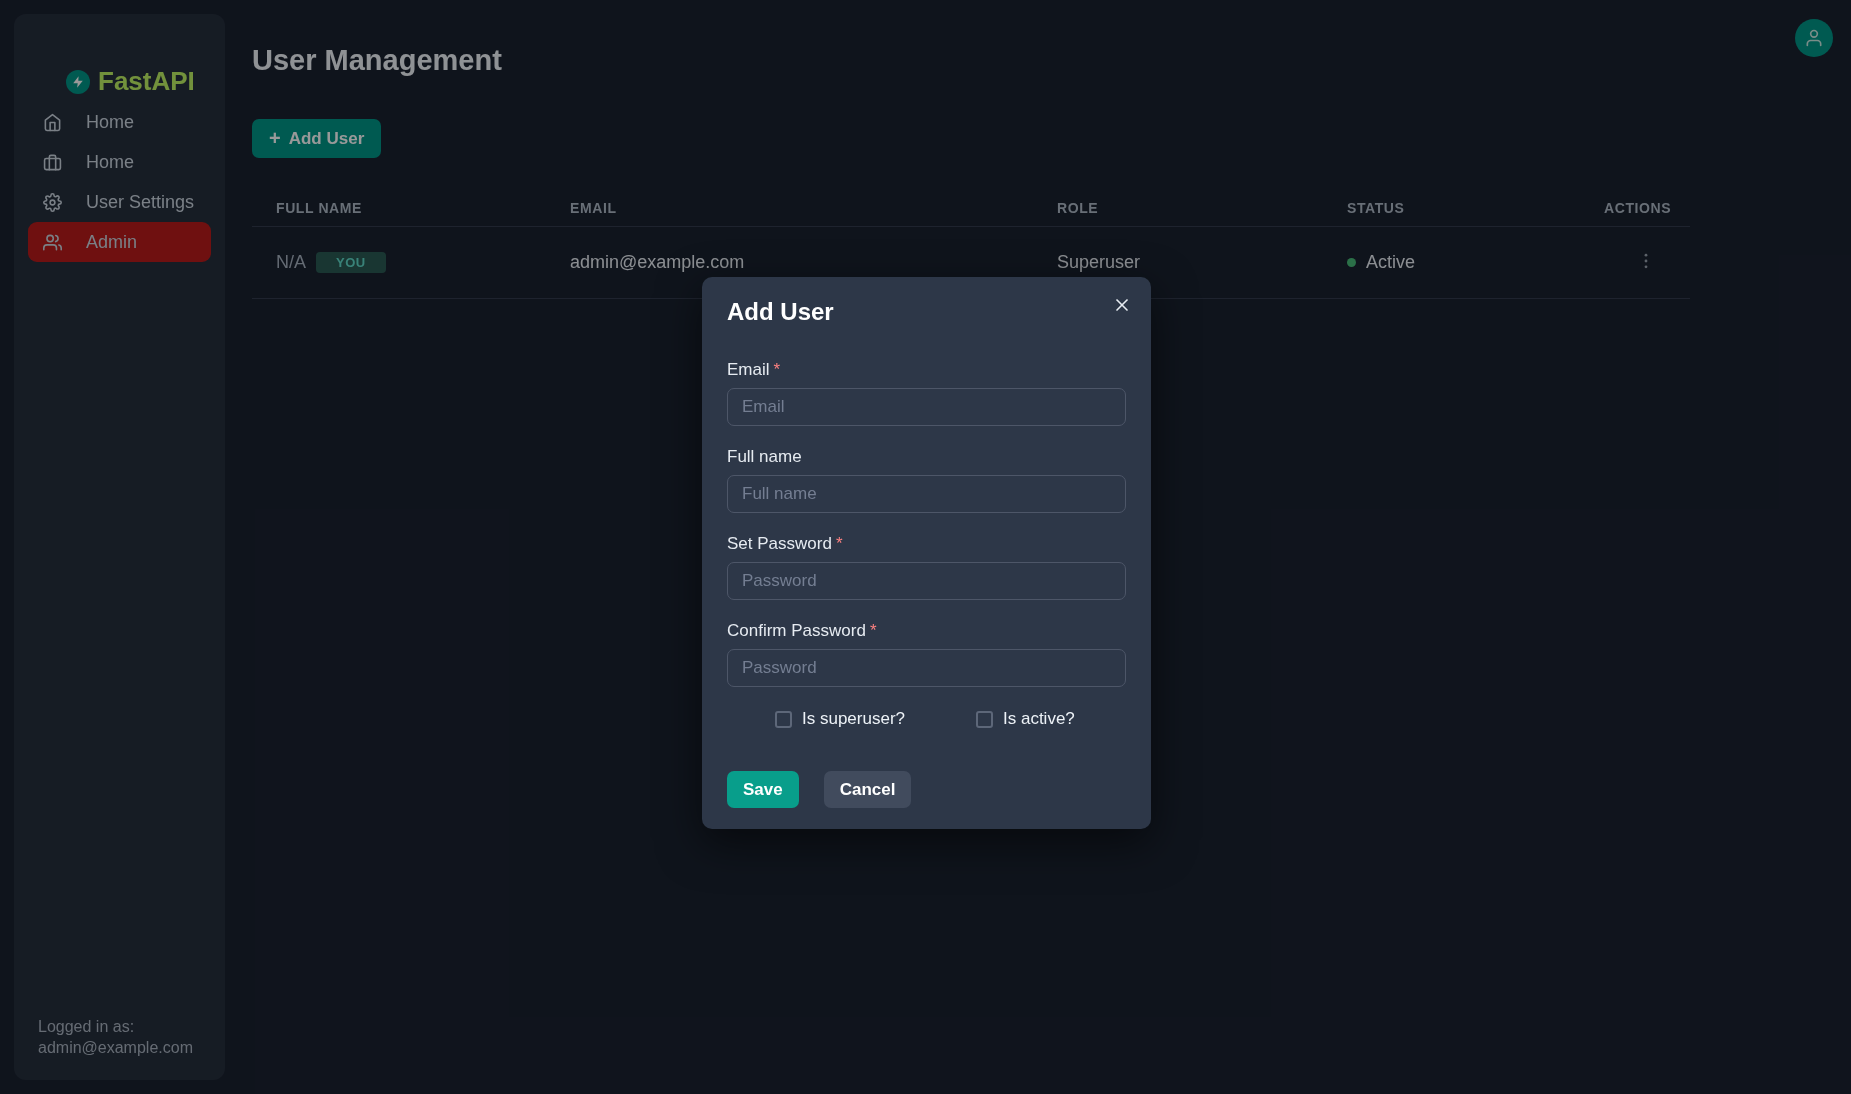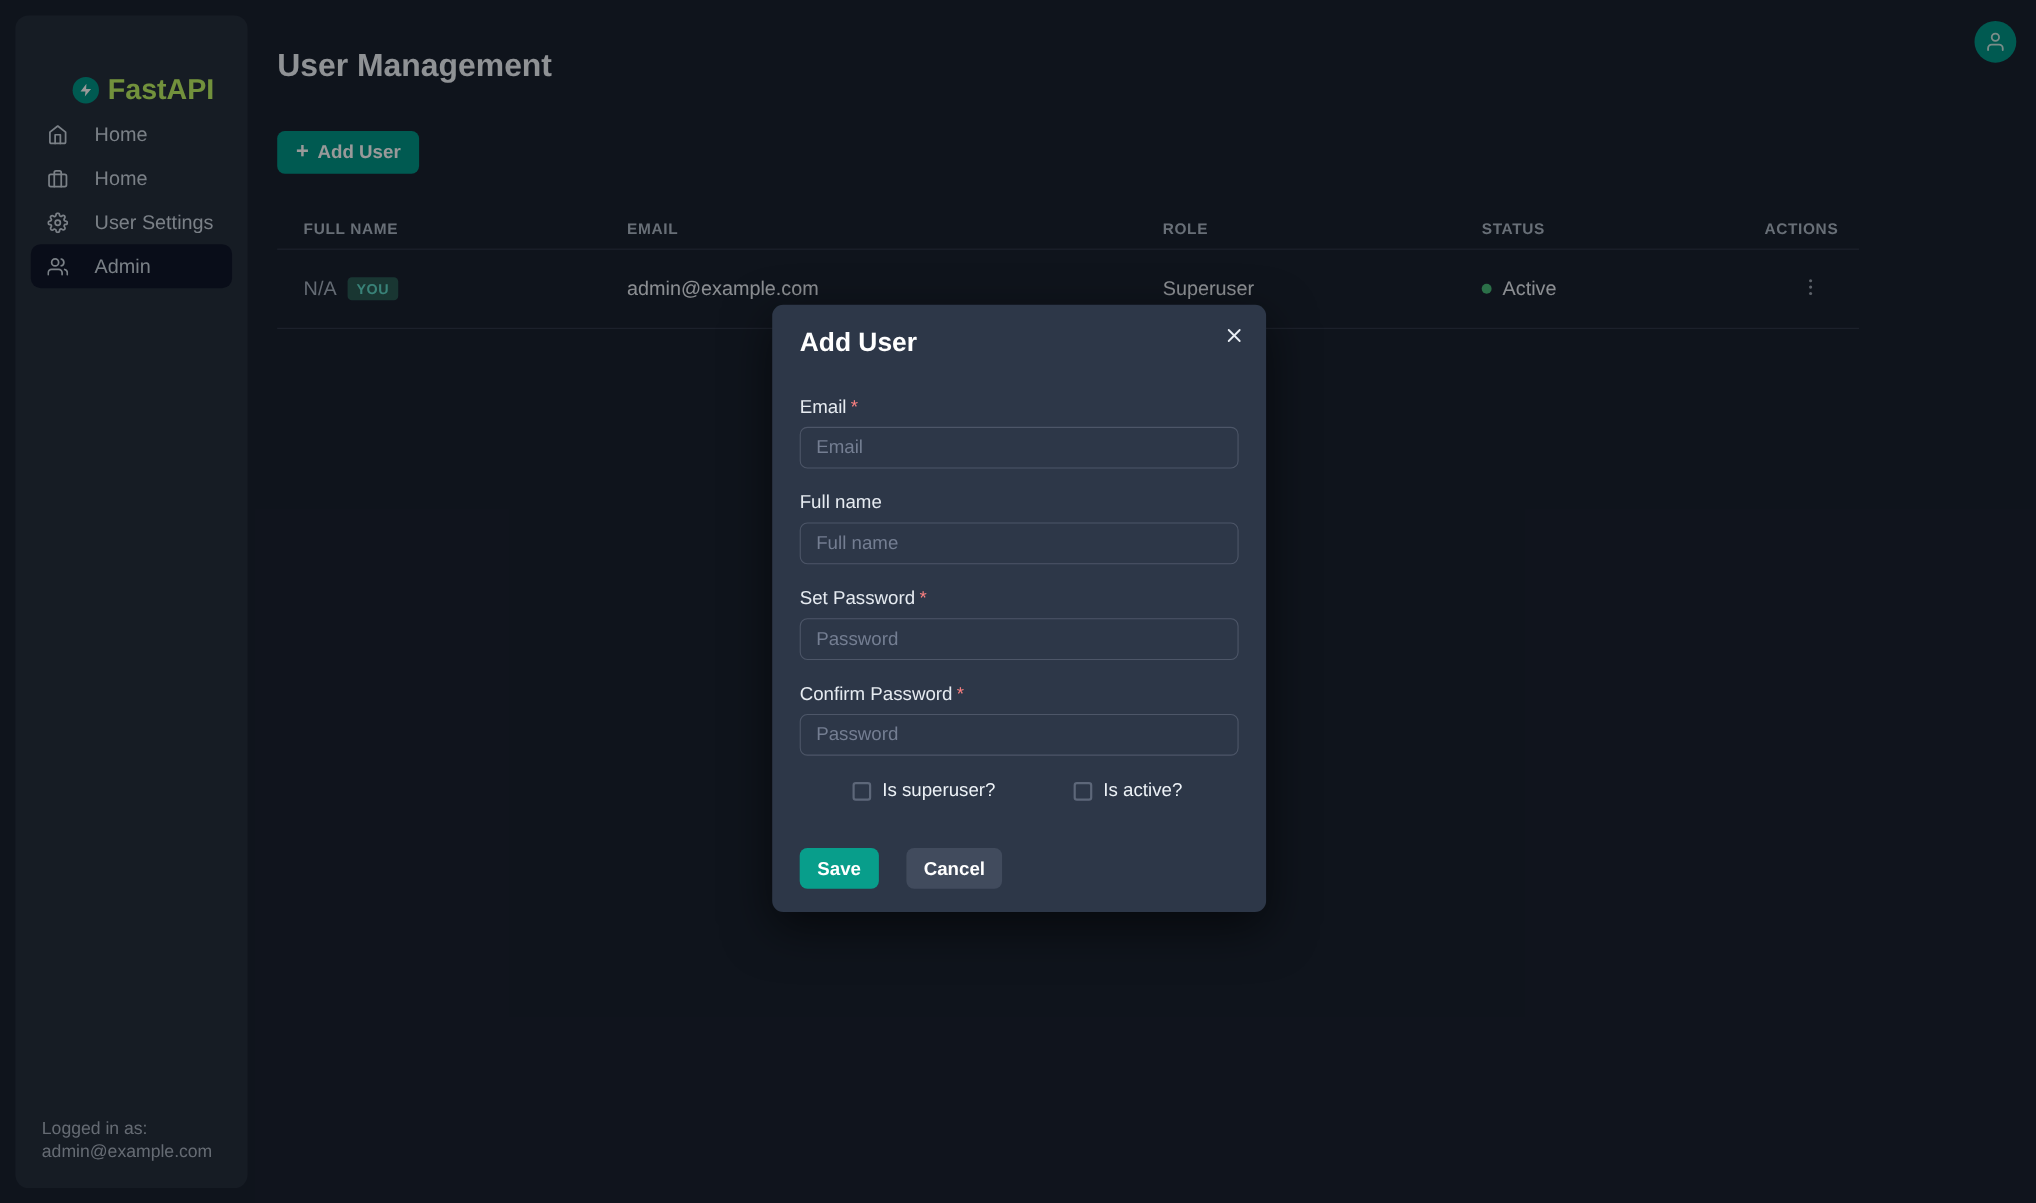--- a/index.html
+++ b/index.html
@@ -20,21 +20,21 @@
   .logo-circle {
     width:24px; height:24px; border-radius:50%; background:#009688;
     display:flex; align-items:center; justify-content:center; flex:0 0 auto;
   }
   .logo-text { color:#bef264; font-size:26px; font-weight:600; }
   .nav { position:absolute; left:14px; right:14px; top:88px; }
   .nav-item {
     display:flex; align-items:center; gap:24px; height:40px; padding:0 15px;
     color:#CBD5E0; font-size:18px; border-radius:9px; cursor:pointer;
   }
-  .nav-item.active { background:#0f172a; }
+  .nav-item.active { background:#b91c1c; }
   .nav-item svg { flex:0 0 auto; }
   .login-info { position:absolute; left:24px; bottom:22px; color:#A9B3C0; font-size:16px; line-height:21px; }
 
   
   .page-title { position:absolute; left:252px; top:44px; margin:0; font-size:29px; font-weight:700; color:#EFF3F8; }
   .add-user-btn {
     position:absolute; left:252px; top:119px; height:39px; padding:0 17px;
     background:#009688; border:none; border-radius:7px; color:#FFFFFF;
     font-size:17px; font-weight:700; font-family:inherit;
     display:flex; align-items:center; gap:8px; cursor:pointer;
@@ -46,21 +46,21 @@
   .thead { border-bottom:1px solid #323B4D; }
   .th {
     padding:10px 0 10px 24px; color:#AEB9C6; font-size:14px; font-weight:700;
     letter-spacing:0.6px; text-transform:uppercase;
   }
   .trow { border-bottom:1px solid #323B4D; height:72px; align-items:center; }
   .td { padding-left:24px; color:#E8EDF3; font-size:18px; display:flex; align-items:center; gap:10px; }
   .td-muted { color:#A7B2C0; }
   .badge {
     background:#2B5B54; color:#5FD9C8; font-size:13px; font-weight:700;
-    padding:3px 8px; border-radius:4px; letter-spacing:0.5px;
+    padding:3px 20px; border-radius:4px; letter-spacing:0.5px;
   }
   .status-dot { width:9px; height:9px; border-radius:50%; background:#48BB78; flex:0 0 auto; }
   .actions-cell { padding-left:52px; }
   .dots-btn { background:none; border:none; color:#9AA3AF; padding:4px; cursor:pointer; }
 
   .avatar-btn {
     position:absolute; top:19px; right:18px; width:38px; height:38px; border-radius:50%;
     background:#009688; border:none; display:flex; align-items:center; justify-content:center;
     cursor:pointer; color:#CBEAE3;
   }

